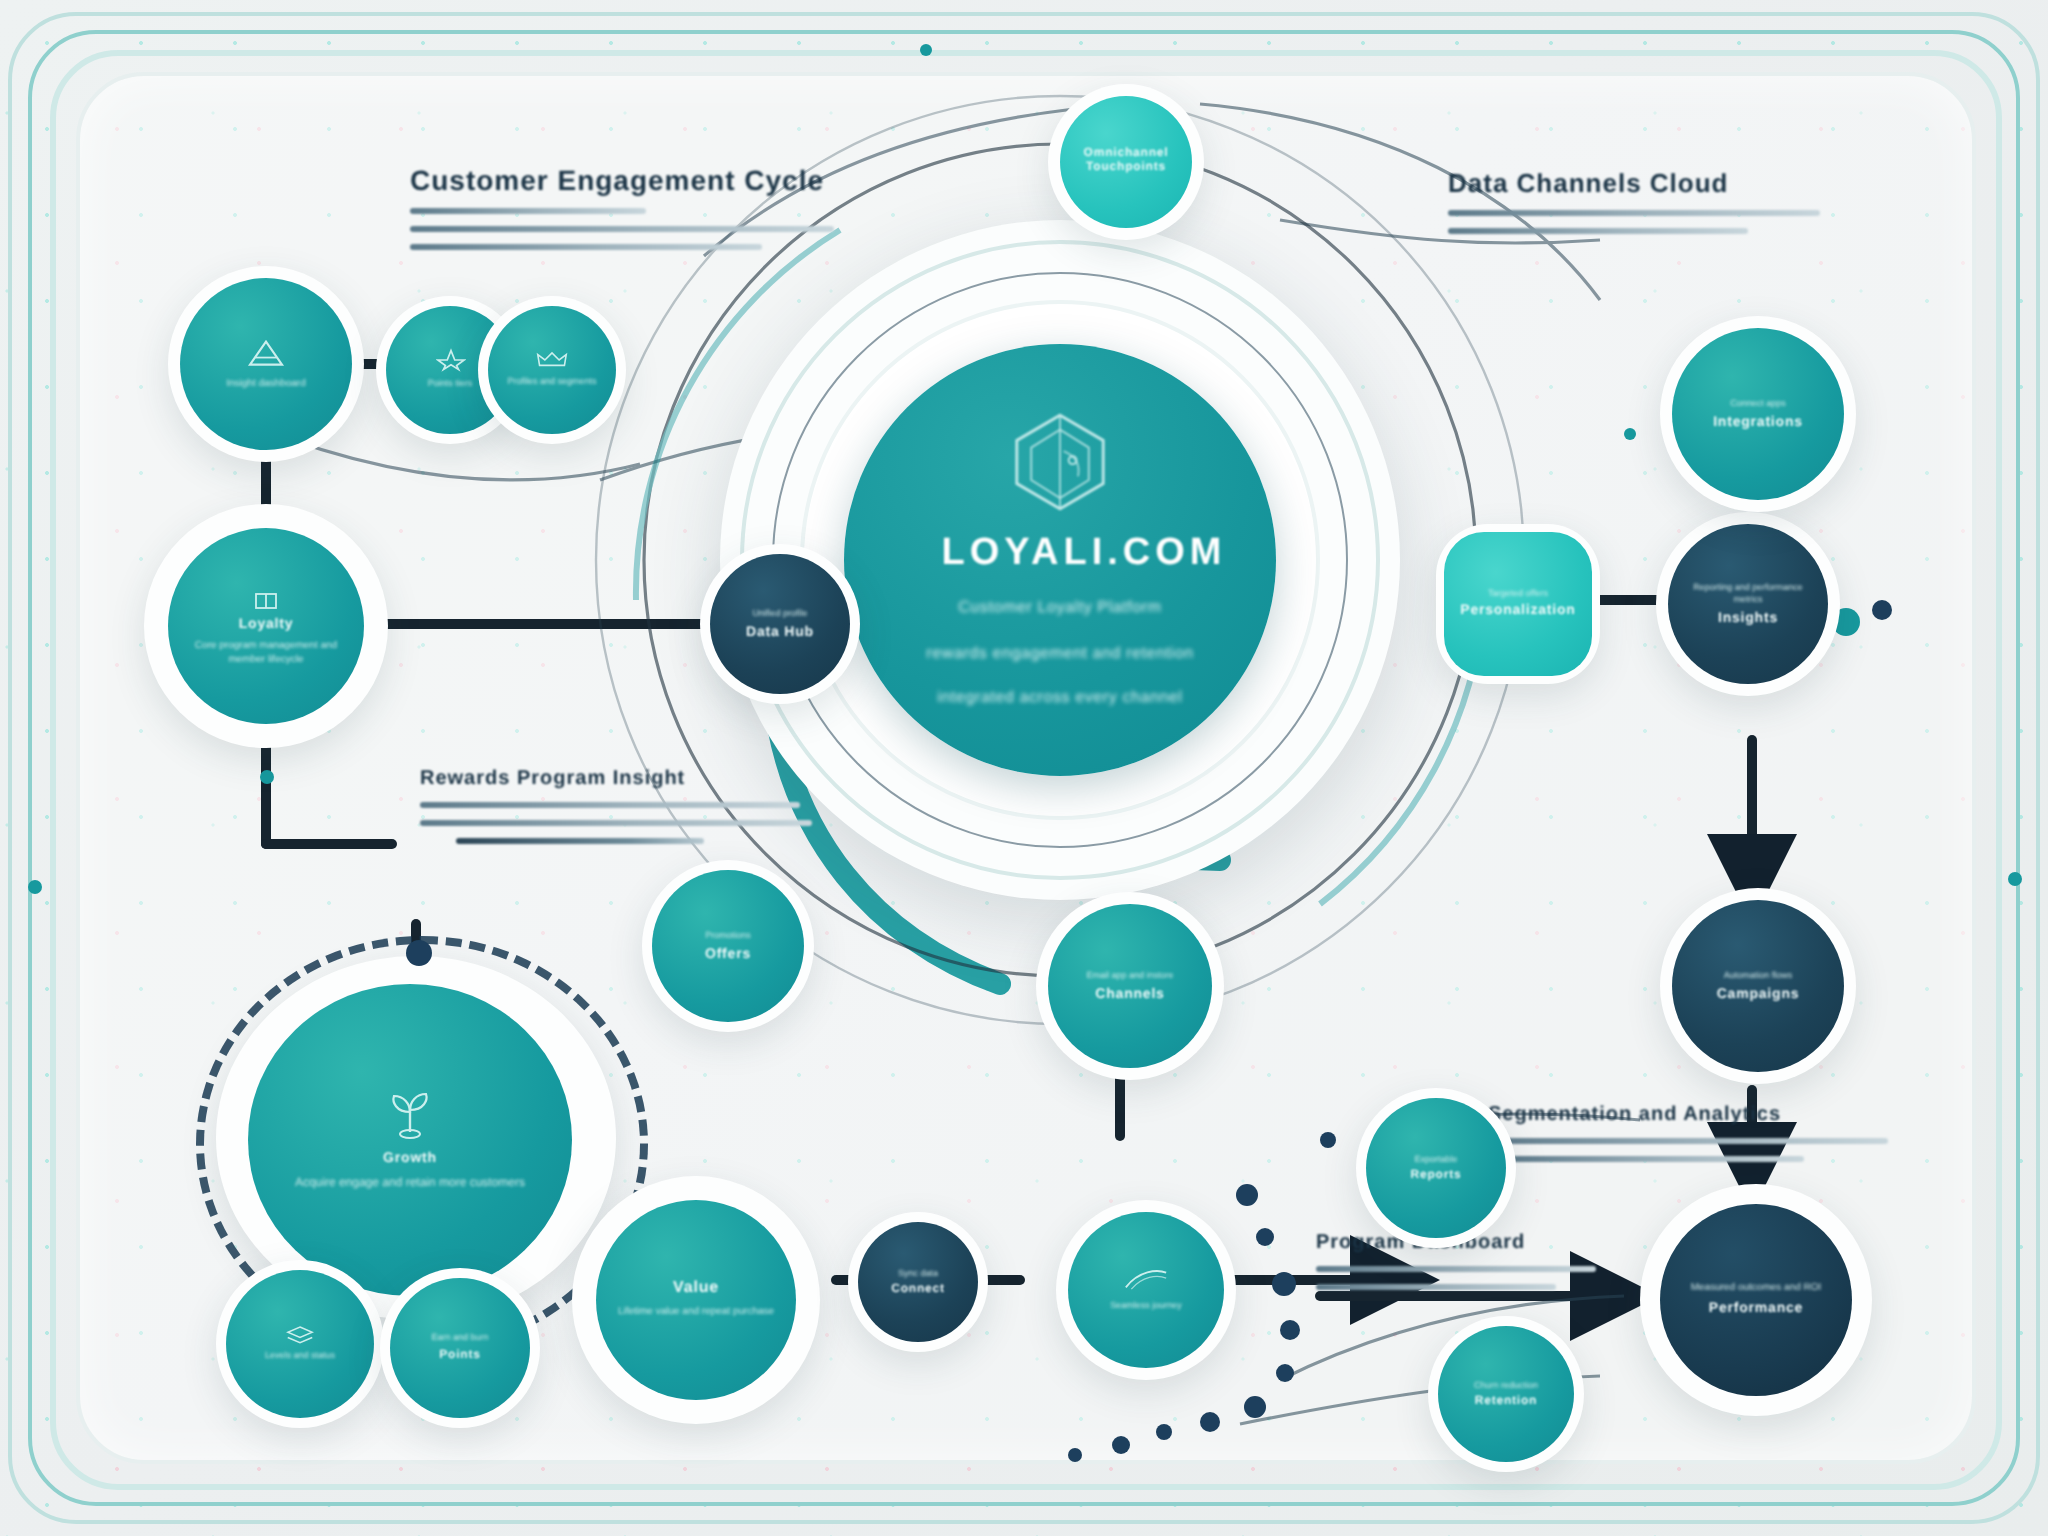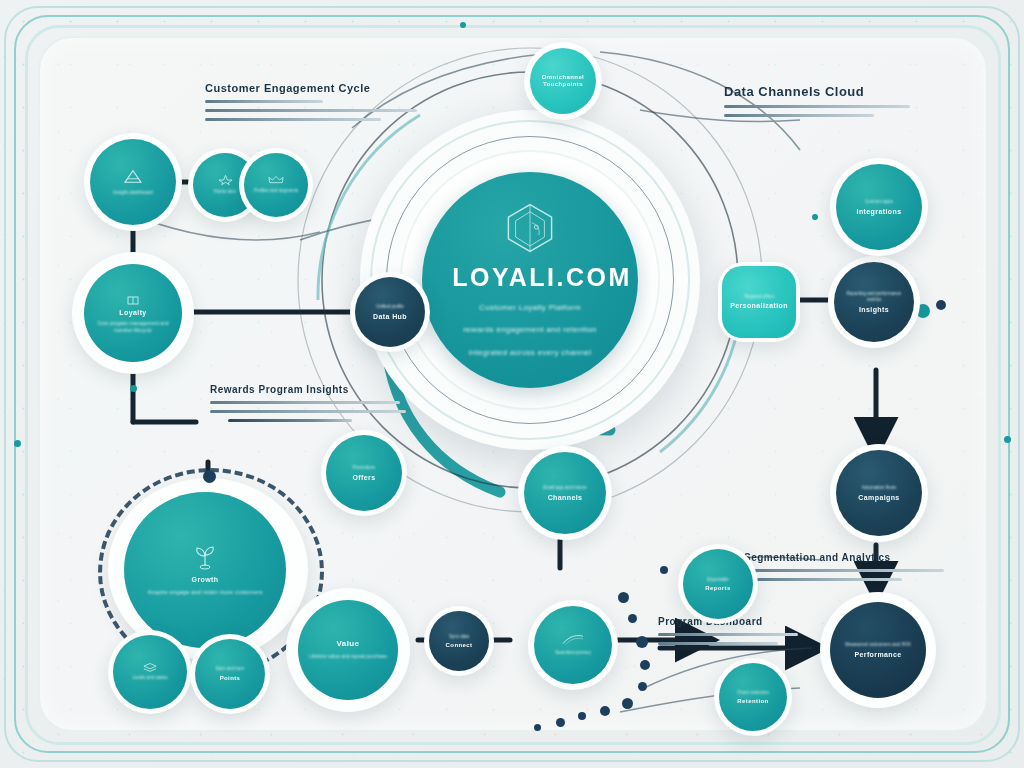--- a/index.html
+++ b/index.html
@@ -52,21 +52,21 @@
   #hub-wrap{position:absolute;left:360px;top:110px;width:340px;height:340px;}
   .ring{position:absolute;border-radius:50%;}
   .r-out {inset:0;              background:#fbfdfd;box-shadow:0 10px 36px rgba(40,70,80,.16);}
   .r-line1{inset:10px;  border:2px solid #d7e9e8;}
   .r-line2{inset:26px;  border:1.5px solid #2d4b5c;opacity:.55;}
   .r-line3{inset:40px;  border:2px solid #ecf4f4;background:#fff;}
   .r-core {inset:62px;  background:radial-gradient(circle at 38% 26%,#27a6a8 0%,#17969c 58%,#108b93 100%);
            box-shadow:0 6px 20px rgba(20,80,90,.25);}
   #hub-text{position:absolute;inset:62px;display:flex;flex-direction:column;
             align-items:center;justify-content:center;text-align:center;padding:0 26px;box-sizing:border-box;}
-  #hub-text .brand{color:#ffffff;font-size:25px;font-weight:700;letter-spacing:2.5px;
+  #hub-text .brand{color:#ffffff;font-size:19px;font-weight:700;letter-spacing:2.5px;
                    filter:blur(.5px);margin-top:8px;margin-left:24px;}
   #hub-text .tag{color:#d9f2f2;font-size:8px;line-height:1.7;letter-spacing:.3px;
                  filter:blur(1px);margin-top:9px;}
   #hub-logo{width:58px;height:54px;opacity:.8;filter:blur(.4px);}
 
   
   .tblock{position:absolute;}
   .tblock .h{color:#1b3446;font-weight:700;letter-spacing:.5px;filter:blur(.65px);
              white-space:nowrap;}
   .tblock .l{height:3px;border-radius:2px;margin-top:6px;filter:blur(.5px);
@@ -183,34 +183,34 @@
         <circle cx="39" cy="29" r="2.2" fill="none" stroke="#eafbfa" stroke-width="1"></circle>
       </svg>
       <div class="brand">LOYALI.COM</div>
       <div class="tag">Customer Loyalty Platform</div>
       <div class="tag">rewards engagement and retention</div>
       <div class="tag">integrated across every channel</div>
     </div>
   </div>
 
   <div class="tblock" style="left:205px;top:82px;width:218px;">
-    <div class="h" style="font-size:11px;">Customer Engagement Cycle</div>
+    <div class="h" style="font-size:14px;">Customer Engagement Cycle</div>
     <div class="l" style="width:118px;"></div>
     <div class="l" style="width:212px;"></div>
     <div class="l" style="width:176px;"></div>
   </div>
 
   <div class="tblock" style="left:724px;top:84px;width:190px;">
     <div class="h" style="font-size:13px;">Data Channels Cloud</div>
     <div class="l" style="width:186px;"></div>
     <div class="l" style="width:150px;"></div>
   </div>
 
   <div class="tblock" style="left:210px;top:384px;width:200px;">
-    <div class="h" style="font-size:10px;">Rewards Program Insights</div>
+    <div class="h" style="font-size:10px;">Rewards Program Insight</div>
     <div class="l" style="width:190px;"></div>
     <div class="l" style="width:196px;"></div>
     <div class="l d" style="width:124px;margin-left:18px;"></div>
   </div>
 
   <div class="tblock" style="left:744px;top:552px;width:202px;">
     <div class="h" style="font-size:10px;">Segmentation and Analytics</div>
     <div class="l" style="width:200px;"></div>
     <div class="l" style="width:148px;margin-left:10px;"></div>
   </div>

